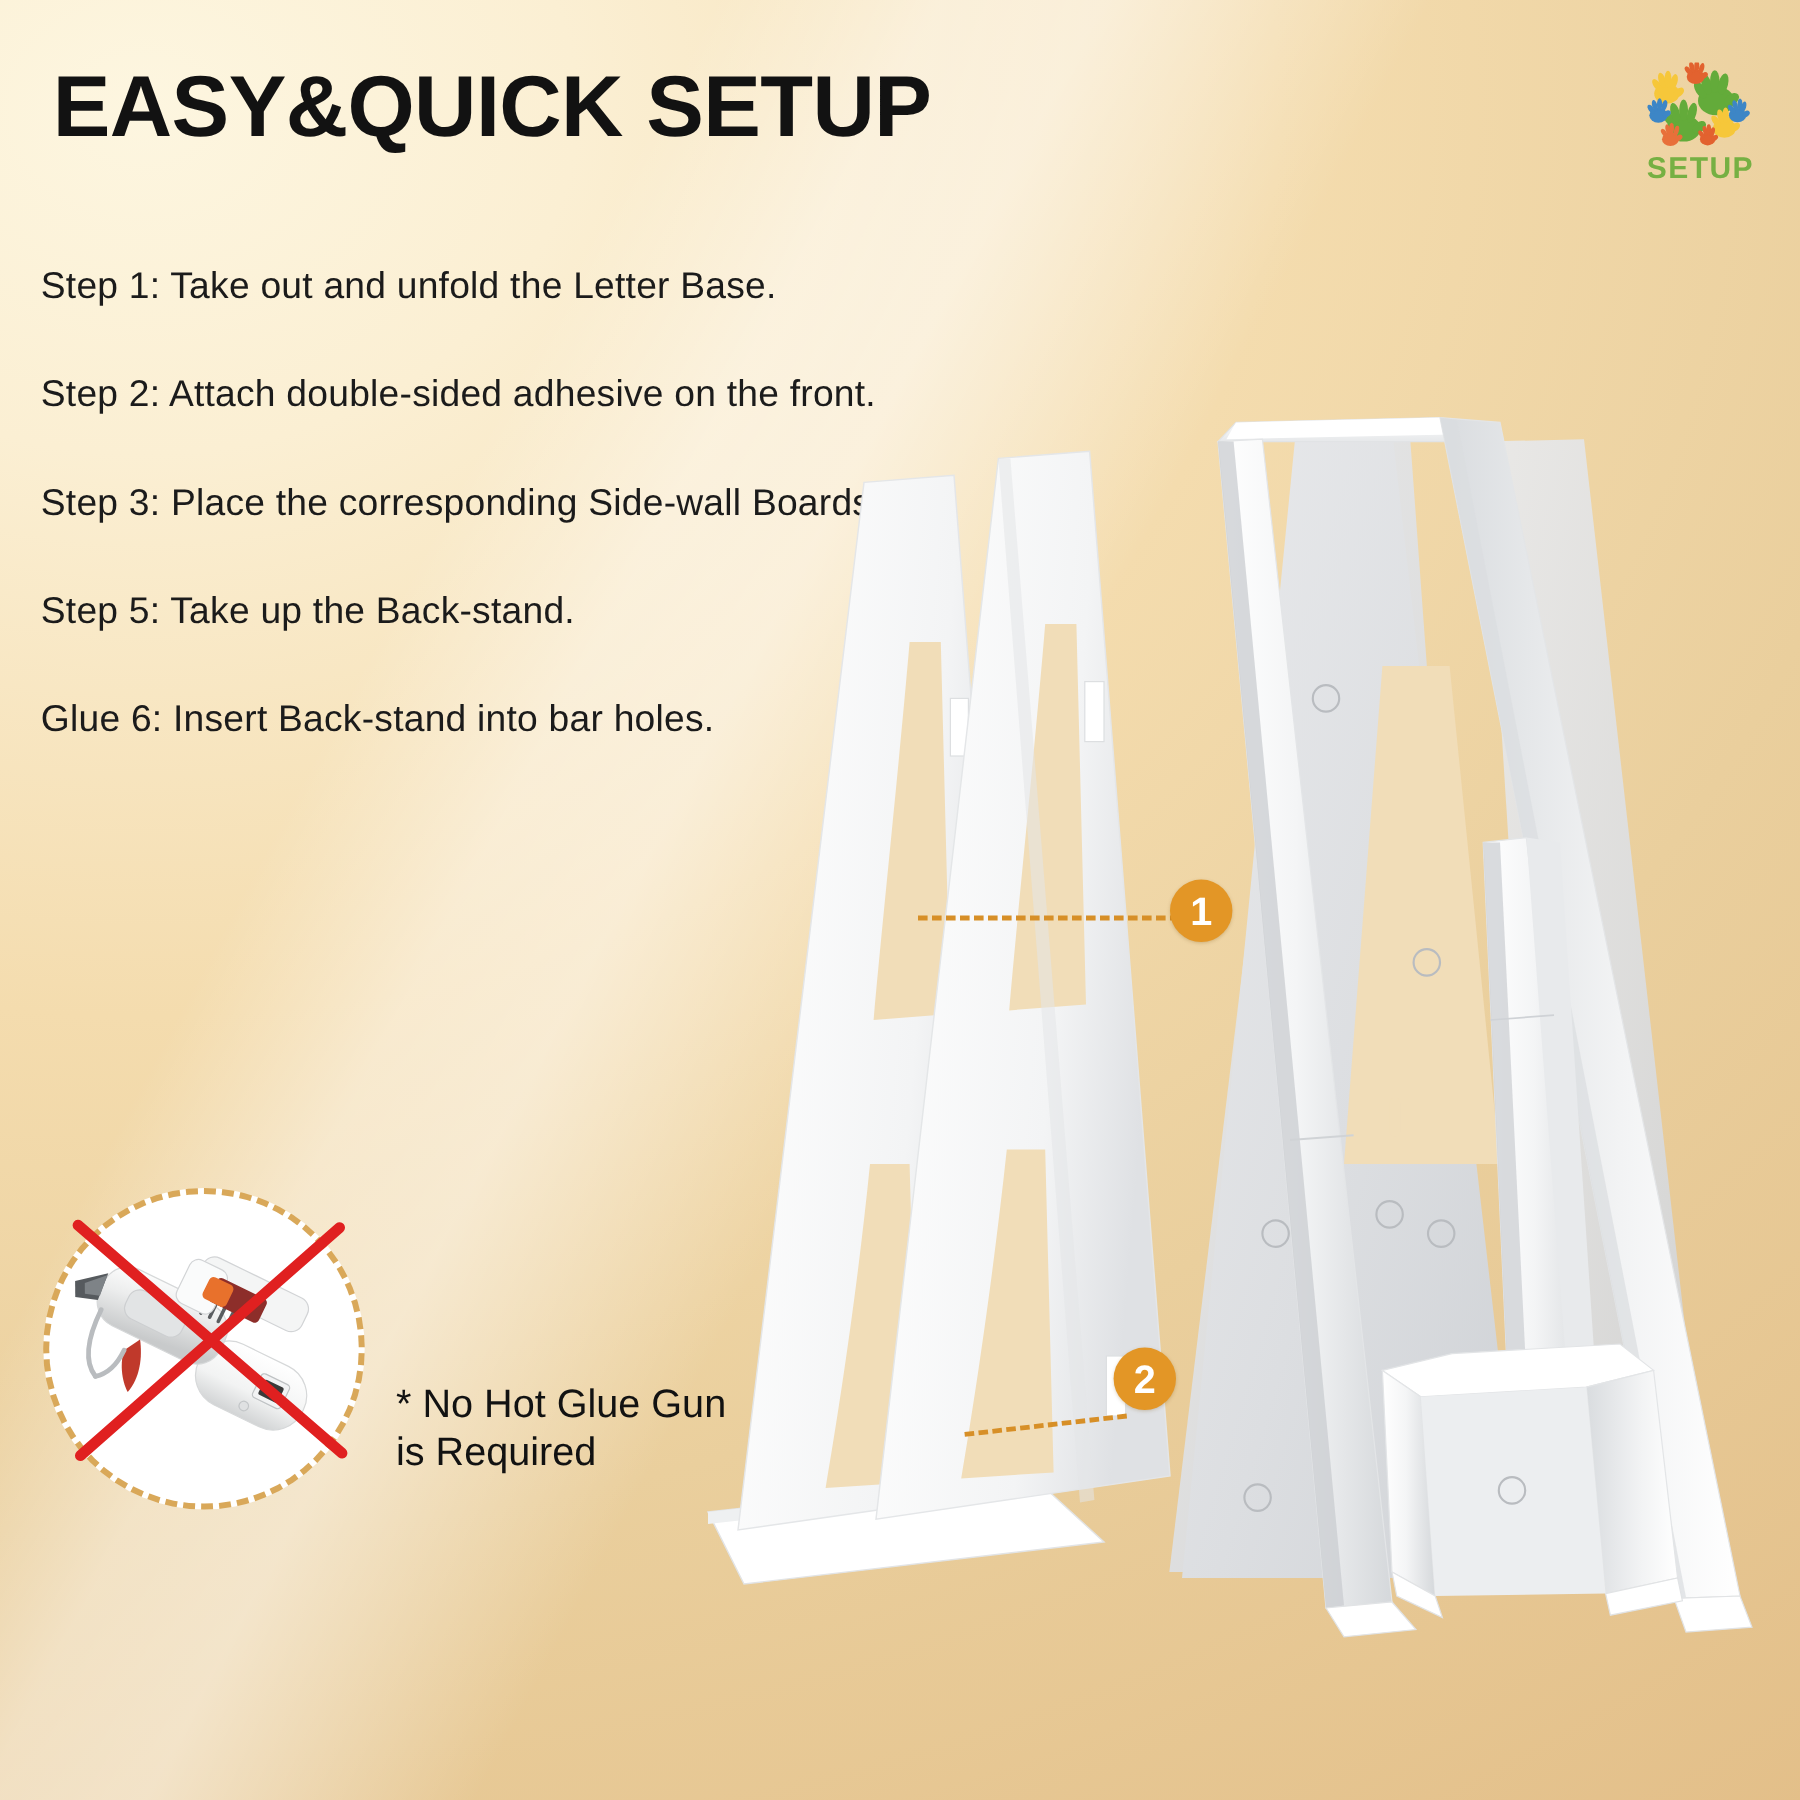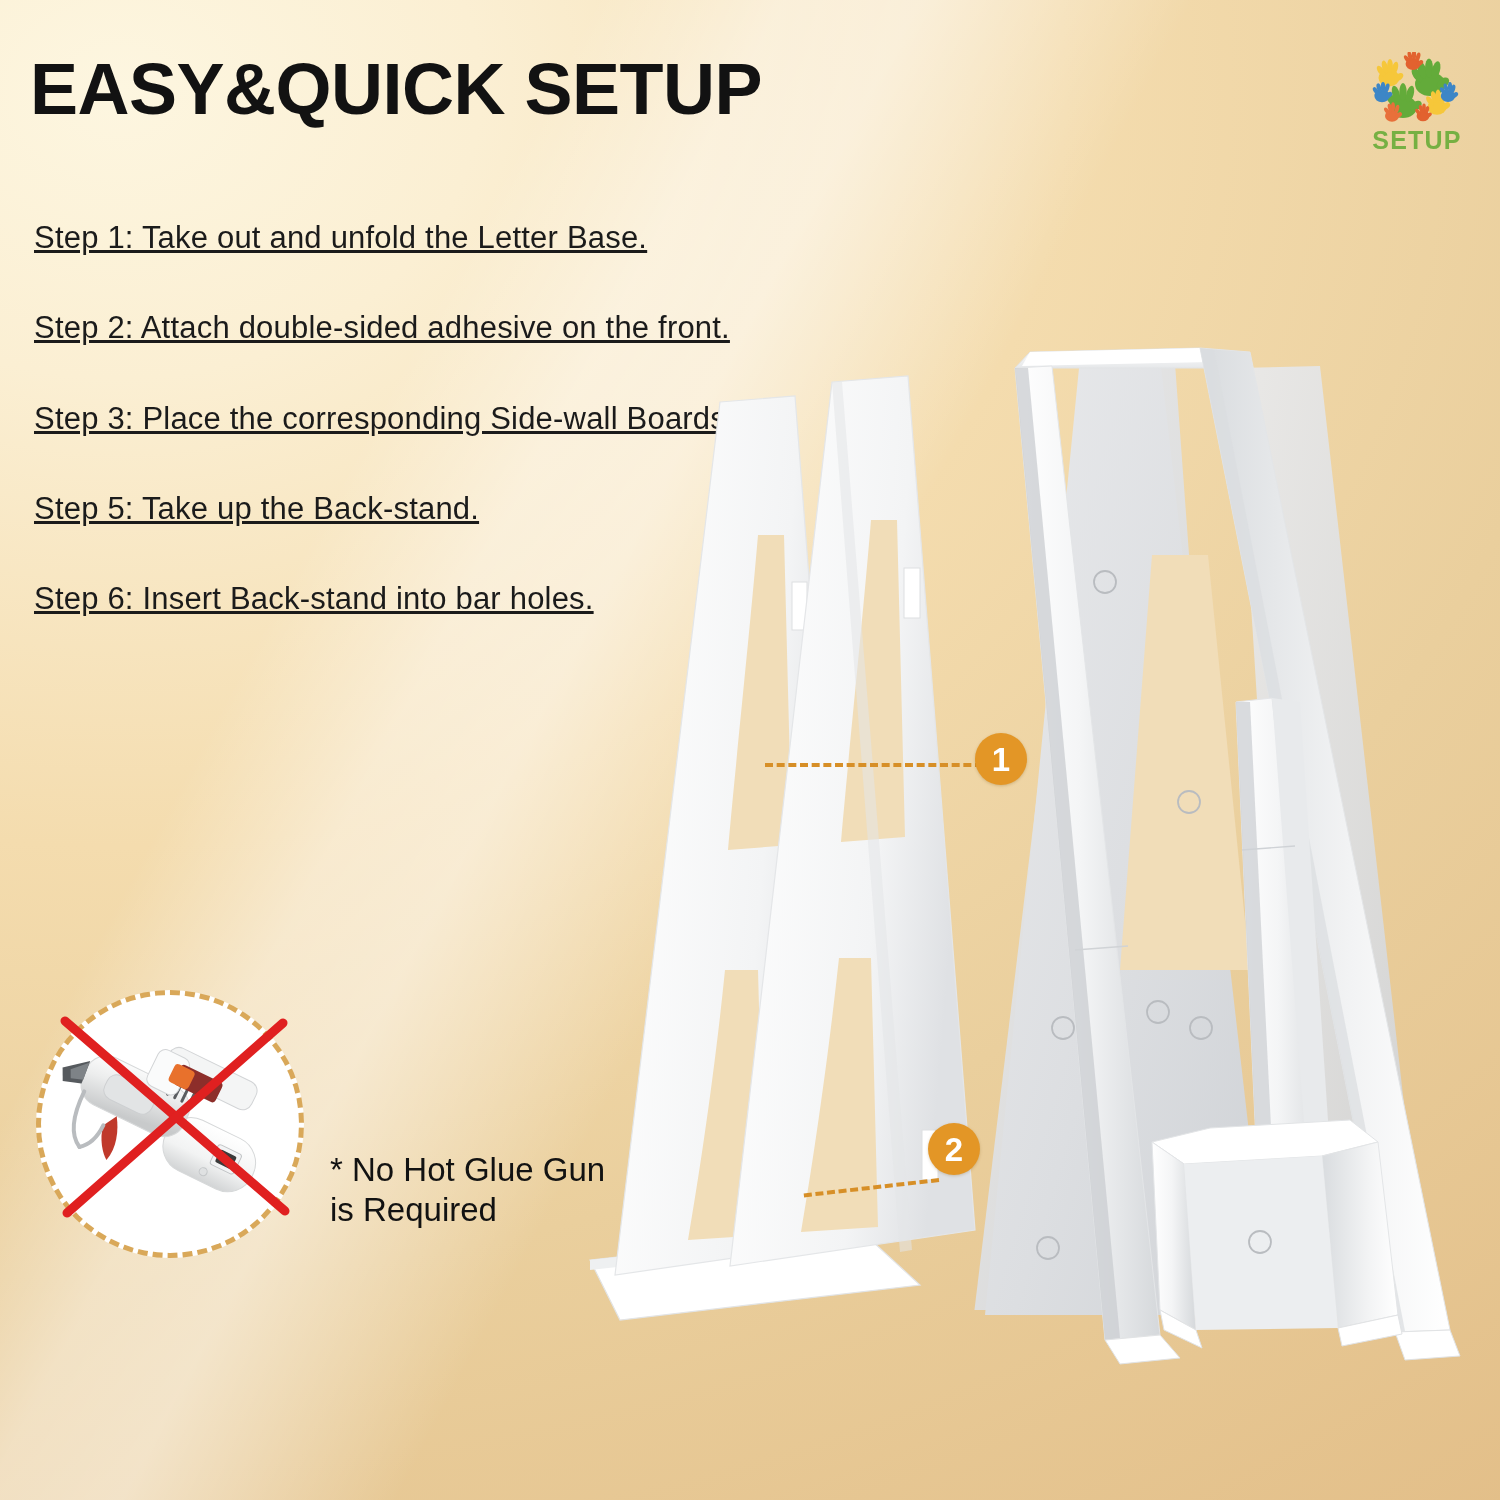--- a/index.html
+++ b/index.html
@@ -16,41 +16,41 @@
         rgba(255,255,255,0.00) 26%,
         rgba(255,255,255,0.42) 34%,
         rgba(255,255,255,0.48) 40%,
         rgba(255,255,255,0.00) 52%),
       radial-gradient(150% 120% at 8% 6%, #fdf6e0 0%, #fbefd3 16%, #f4dcae 42%, #eacf9d 66%, #e3bf89 100%);
     overflow: hidden;
   }
 
   
   #title {
-    position: absolute; left: 30px; top: 48px;
+    position: absolute; left: 44px; top: 48px;
     font-size: 72px; font-weight: 700; letter-spacing: -0.5px;
     color: #121212;
     font-family: "Liberation Sans", sans-serif;
     white-space: nowrap;
   }
 
   
   #logo { position: absolute; left: 1352px; top: 52px; width: 130px; height: 115px; }
   #logo-mark { position: absolute; left: 8px; top: 0; width: 112px; height: 78px; }
   #logo-word {
     position: absolute; left: 0; top: 74px; width: 130px;
     text-align: center; font-size: 25px; font-weight: 700;
     letter-spacing: 1.2px; color: #76b043;
   }
 
   
   #steps { position: absolute; left: 34px; top: 218px; width: 760px; }
   .step {
     font-size: 31px; line-height: 1.30; color: #1b1b1b;
-    margin-bottom: 50px; font-weight: 400; letter-spacing: 0.2px; text-decoration: underline;
+    margin-bottom: 50px; font-weight: 400; letter-spacing: 0.2px;
   }
   .step:last-child { margin-bottom: 0; }
 
   
   #nogun { position: absolute; left: 36px; top: 990px; width: 560px; height: 290px; }
   #gun-circle {
     position: absolute; left: 0; top: 0; width: 268px; height: 268px;
     border-radius: 50%; background: #ffffff;
     border: 5px dashed #d9a859;
   }
@@ -175,21 +175,21 @@
       </svg>
     </div>
     <div id="logo-word">SETUP</div>
   </div>
 
   <div id="steps">
     <div class="step">Step 1: Take out and unfold the Letter Base.</div>
     <div class="step">Step 2: Attach double-sided adhesive on the front.</div>
     <div class="step">Step 3: Place the corresponding Side-wall Boards.</div>
     <div class="step">Step 5: Take up the Back-stand.</div>
-    <div class="step">Step 6: Insert Back-stand into bar holes.</div>
+    <div class="step">Glue 6: Insert Back-stand into bar holes.</div>
   </div>
 
   <div id="art">
     <svg viewBox="0 0 940 1060" xmlns="http://www.w3.org/2000/svg">
       <defs>
         <linearGradient id="faceG" x1="0" y1="0" x2="1" y2="1">
           <stop offset="0%" stop-color="#e9eaec"></stop>
           <stop offset="55%" stop-color="#dcdee1"></stop>
           <stop offset="100%" stop-color="#cfd2d6"></stop>
         </linearGradient>

